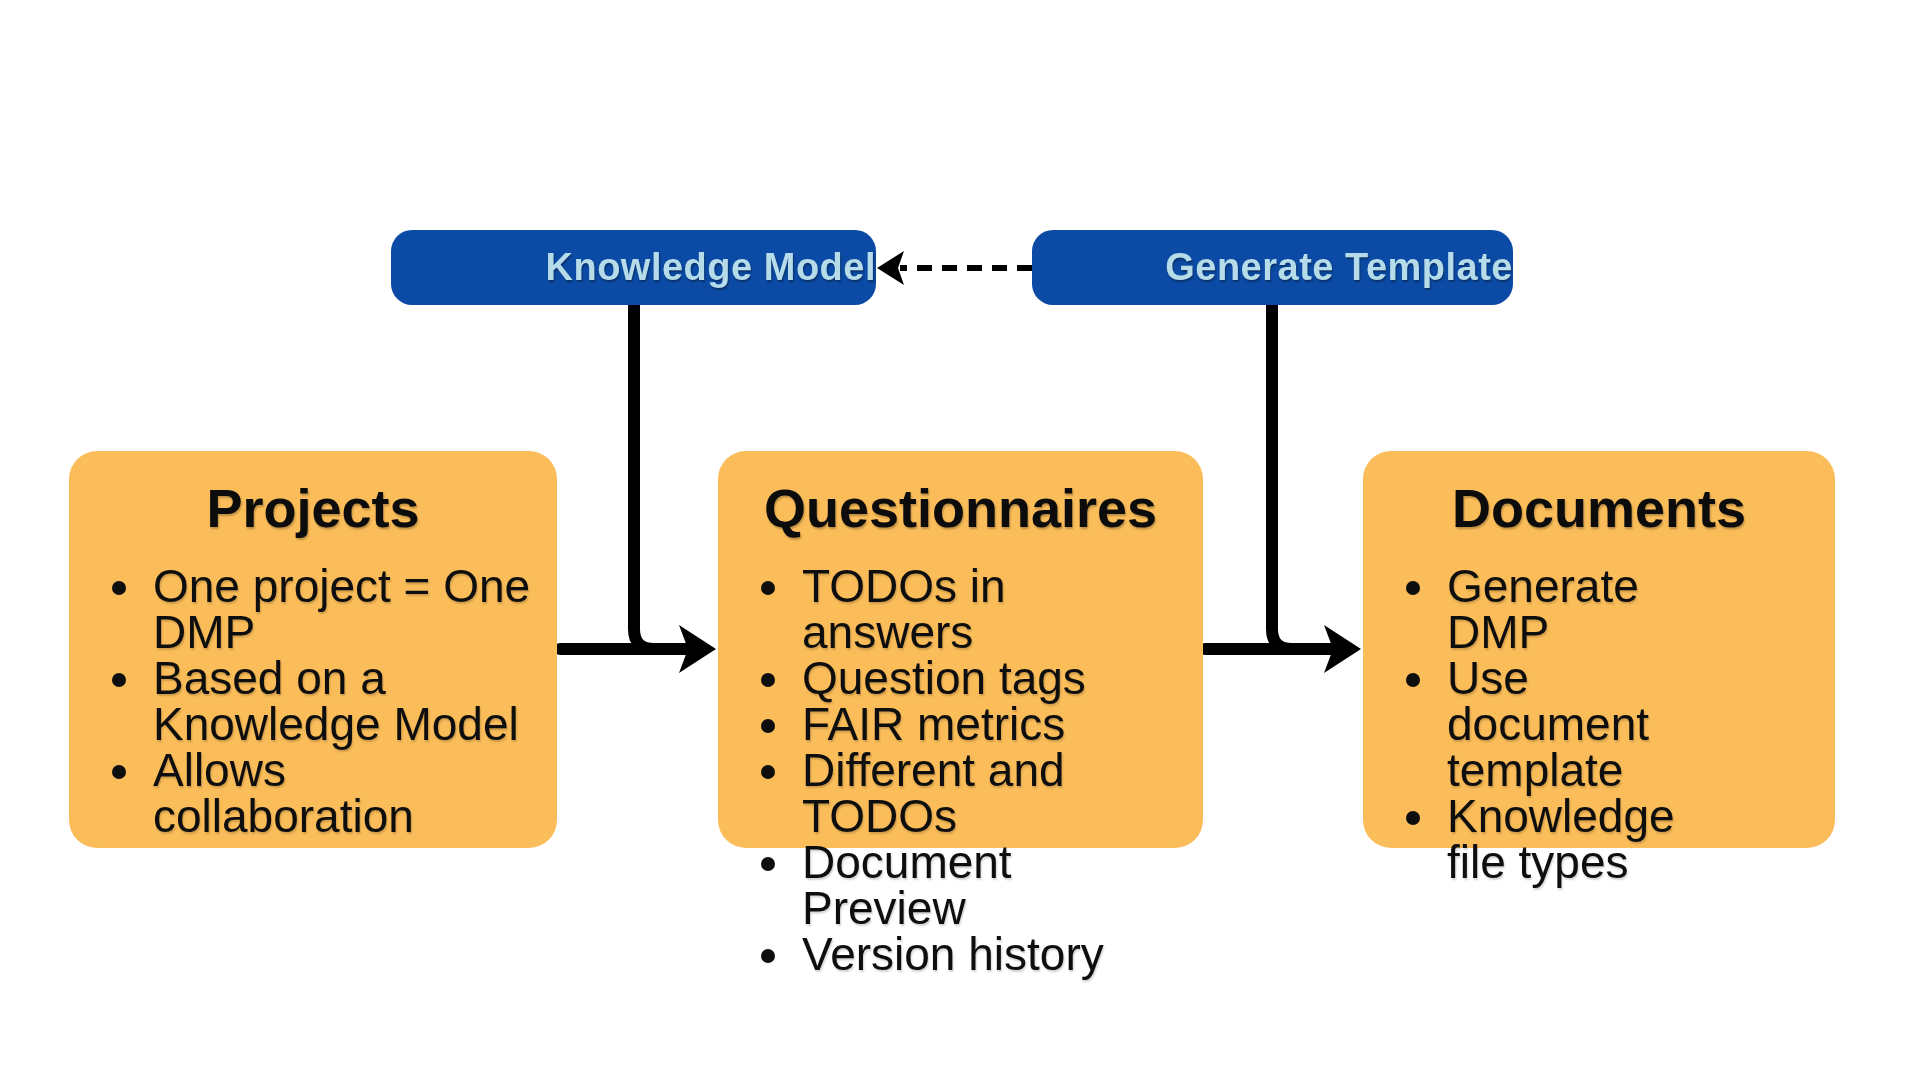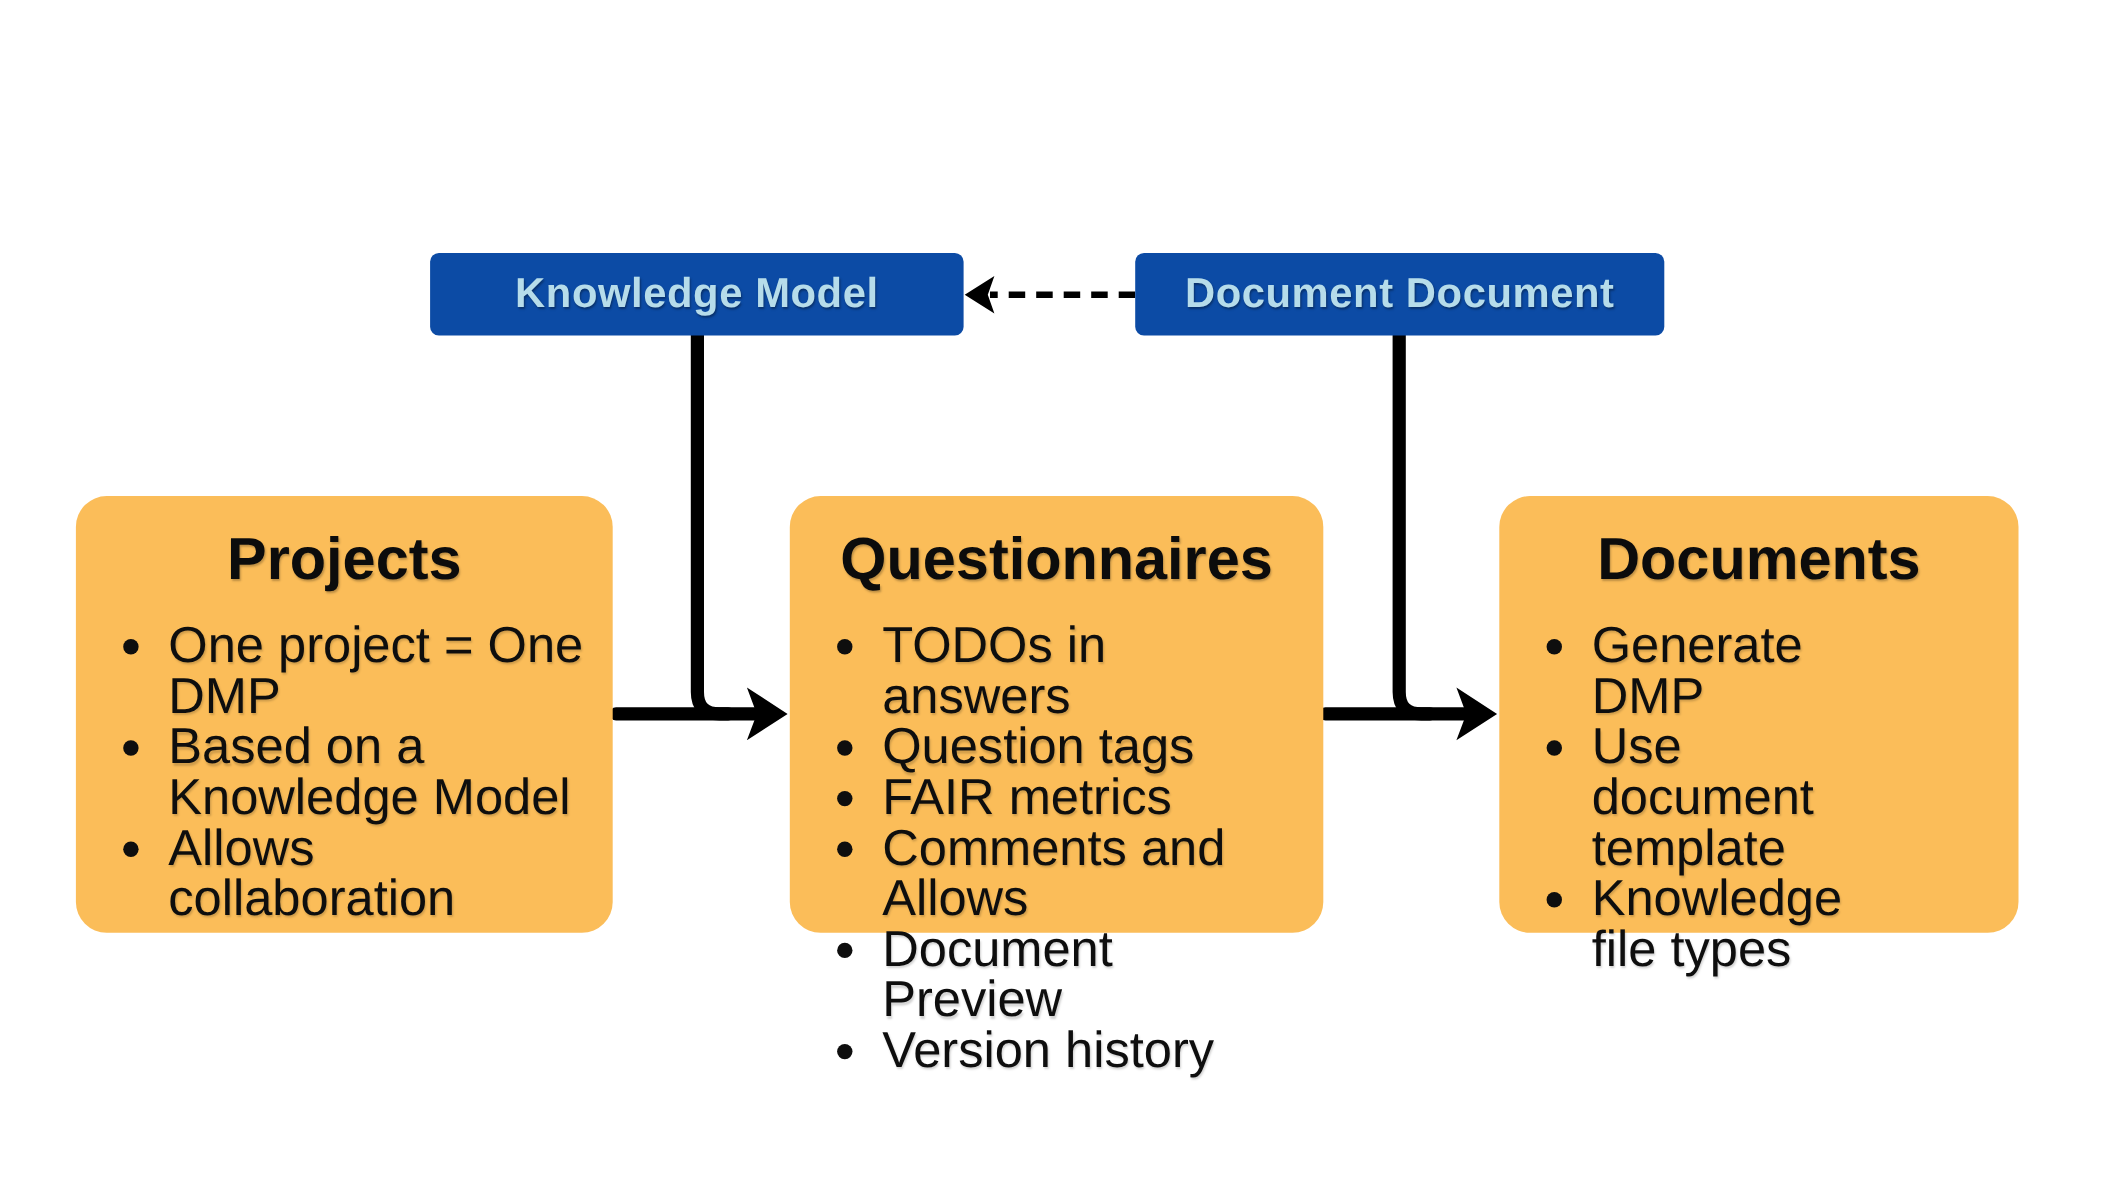--- a/index.html
+++ b/index.html
@@ -10,23 +10,23 @@
     font-family:"Liberation Sans", sans-serif;
     overflow:hidden;
   }
   svg.connectors{
     position:absolute;left:0;top:0;width:1920px;height:1080px;z-index:1;
   }
   .pill{
     position:absolute;
     height:75px;
     background:#0C4BA5;
-    border-radius:8px;
+    border-radius:21px;
     z-index:2;
-    display:flex;align-items:center;justify-content:center;
+    display:flex;align-items:center;justify-content:flex-end;
   }
   .pill span{
     color:#B6DCEA;
     font-size:38px;
     font-weight:bold;
     letter-spacing:0.5px;
     text-shadow:1px 2px 2px rgba(0,0,0,0.35);
     white-space:nowrap;
   }
   .pill.km{left:391px;top:230px;width:485px;}
@@ -82,39 +82,39 @@
     <polygon points="1361,649 1324,625 1333,649 1324,673" fill="#000000"></polygon>
 
     <path d="M1032,268 L900,268" fill="none" stroke="#000000" stroke-width="6" stroke-dasharray="15 10"></path>
     <polygon points="877,268 904,251 898,268 904,285" fill="#000000"></polygon>
   </svg>
 
   <div class="pill km">
     <span>Knowledge Model</span>
   </div>
   <div class="pill dt">
-    <span>Document Document</span>
+    <span>Generate Template</span>
   </div>
 
   <div class="card projects">
     <h2>Projects</h2>
     <ul>
       <li>One project = One DMP</li>
       <li>Based on a Knowledge Model</li>
       <li>Allows collaboration</li>
     </ul>
   </div>
 
   <div class="card questionnaires">
     <h2>Questionnaires</h2>
     <ul>
       <li>TODOs in answers</li>
       <li>Question tags</li>
       <li>FAIR metrics</li>
-      <li>Comments and Allows</li>
+      <li>Different and TODOs</li>
       <li>Document Preview</li>
       <li>Version history</li>
     </ul>
   </div>
 
   <div class="card documents">
     <h2>Documents</h2>
     <ul>
       <li>Generate DMP</li>
       <li>Use document template</li>

